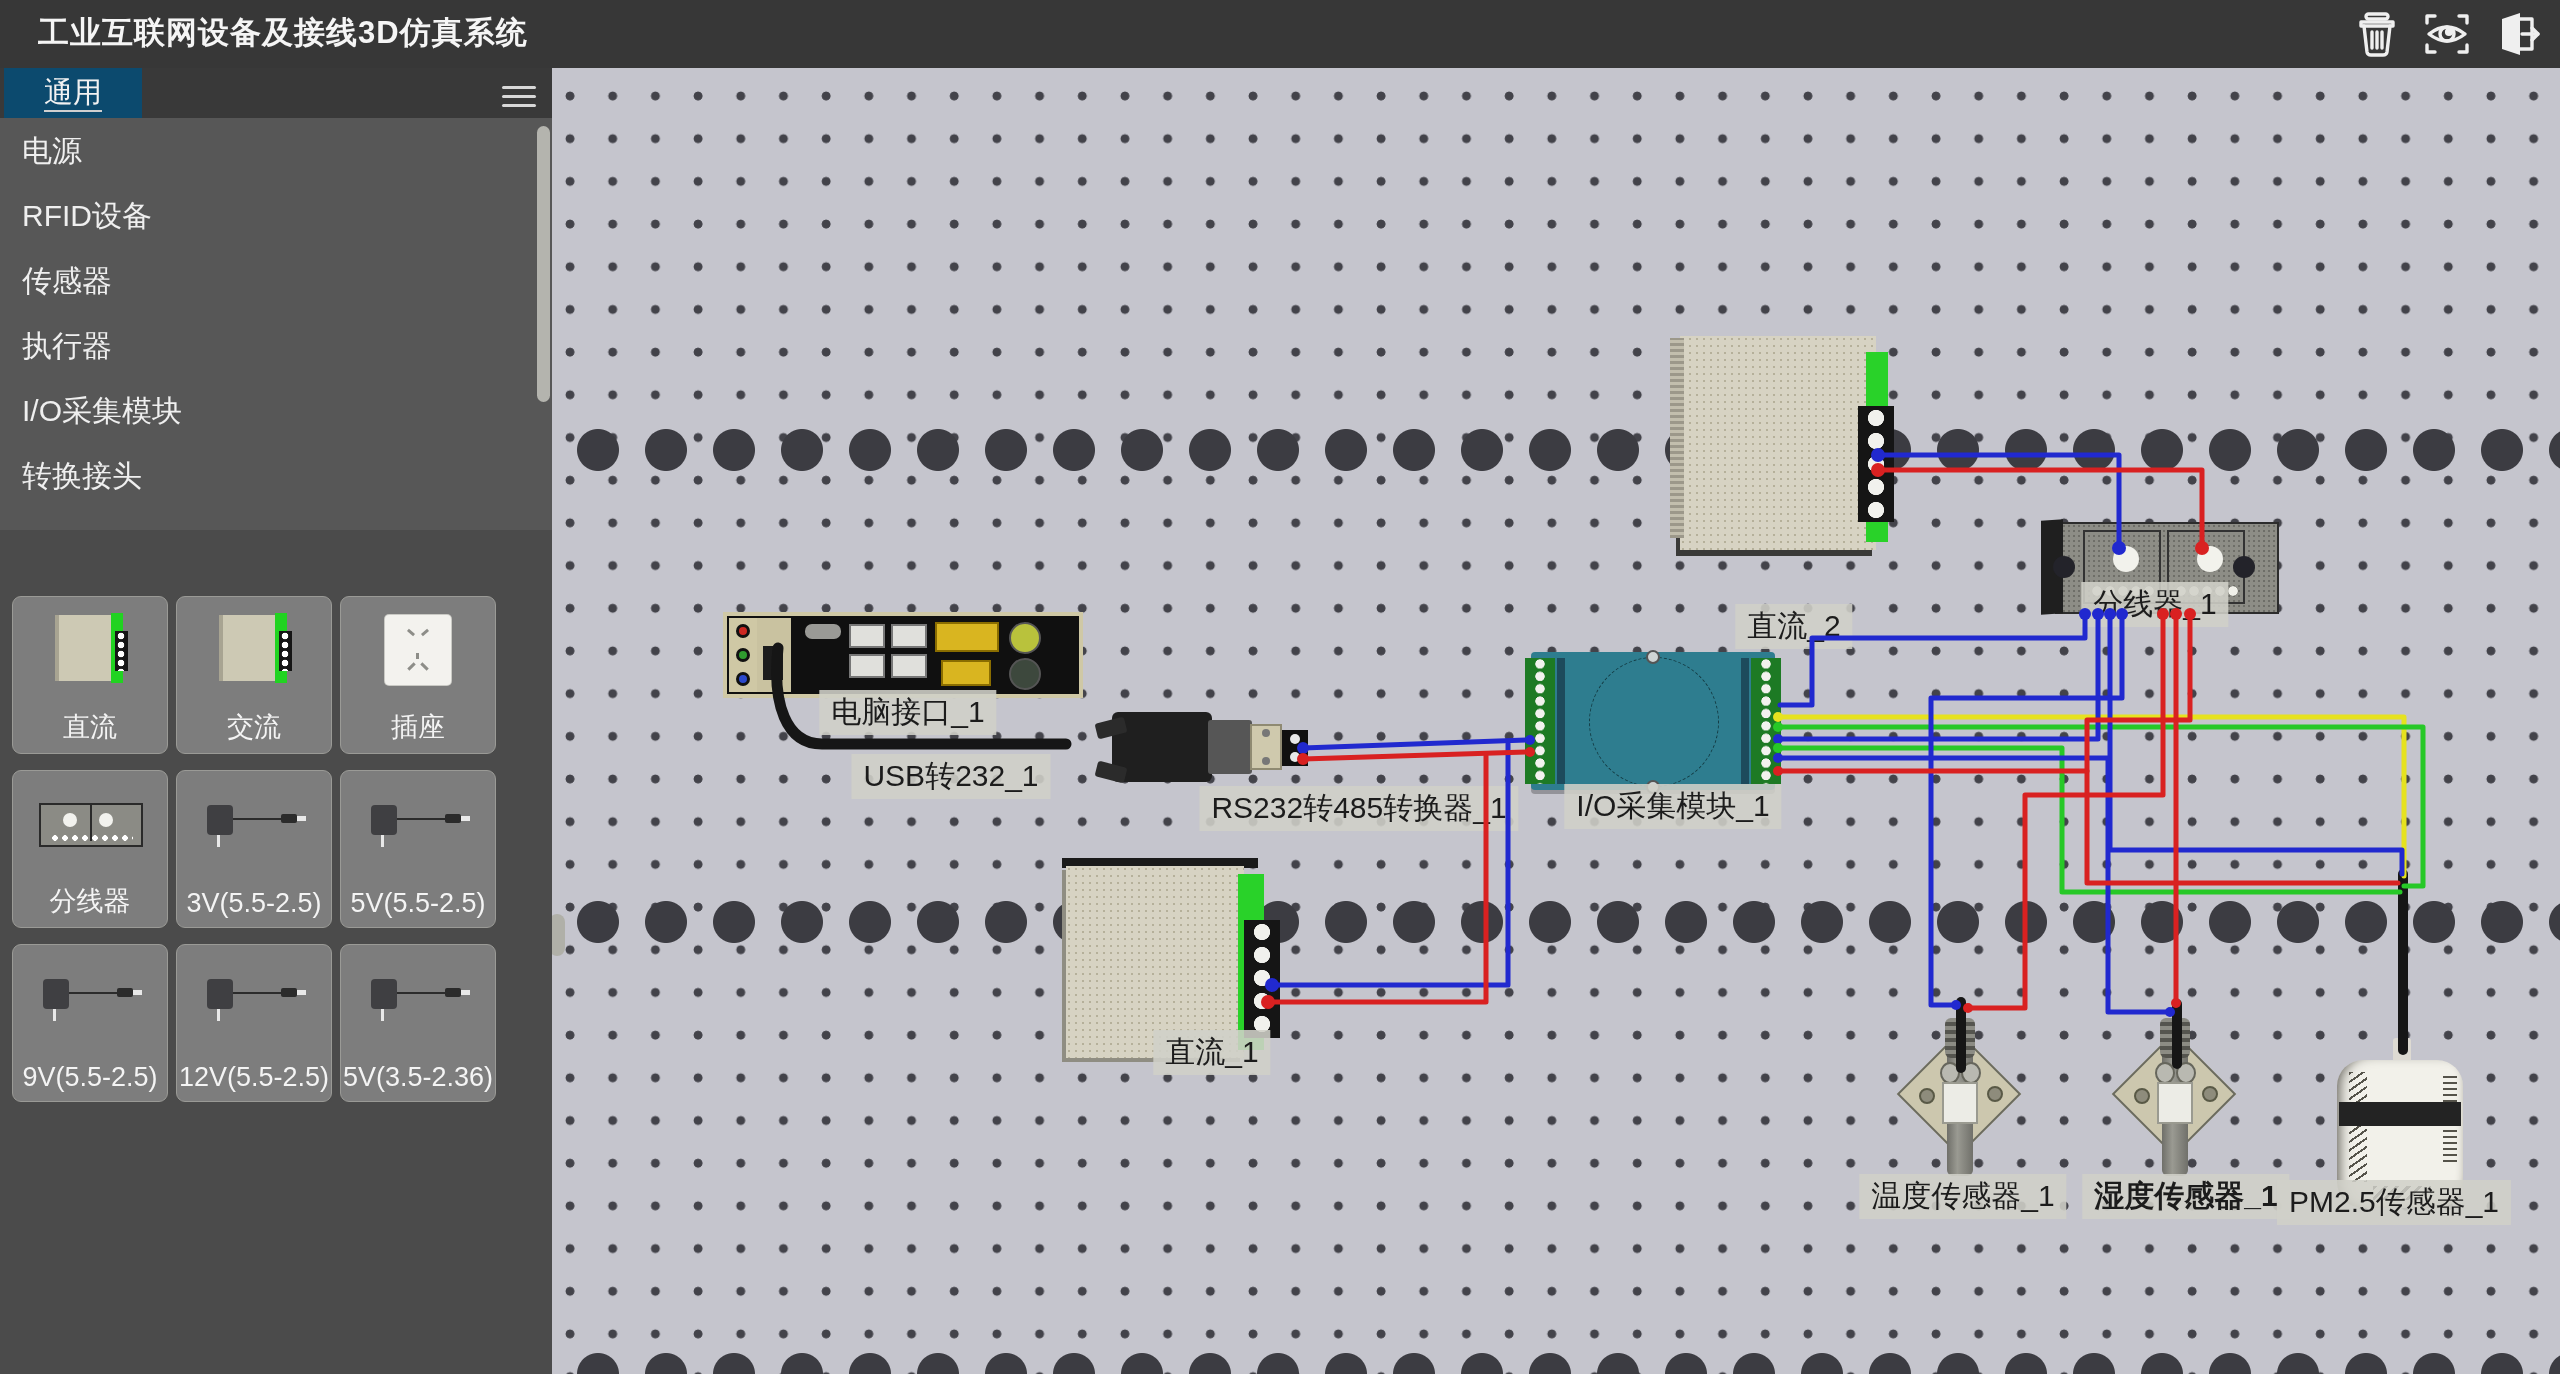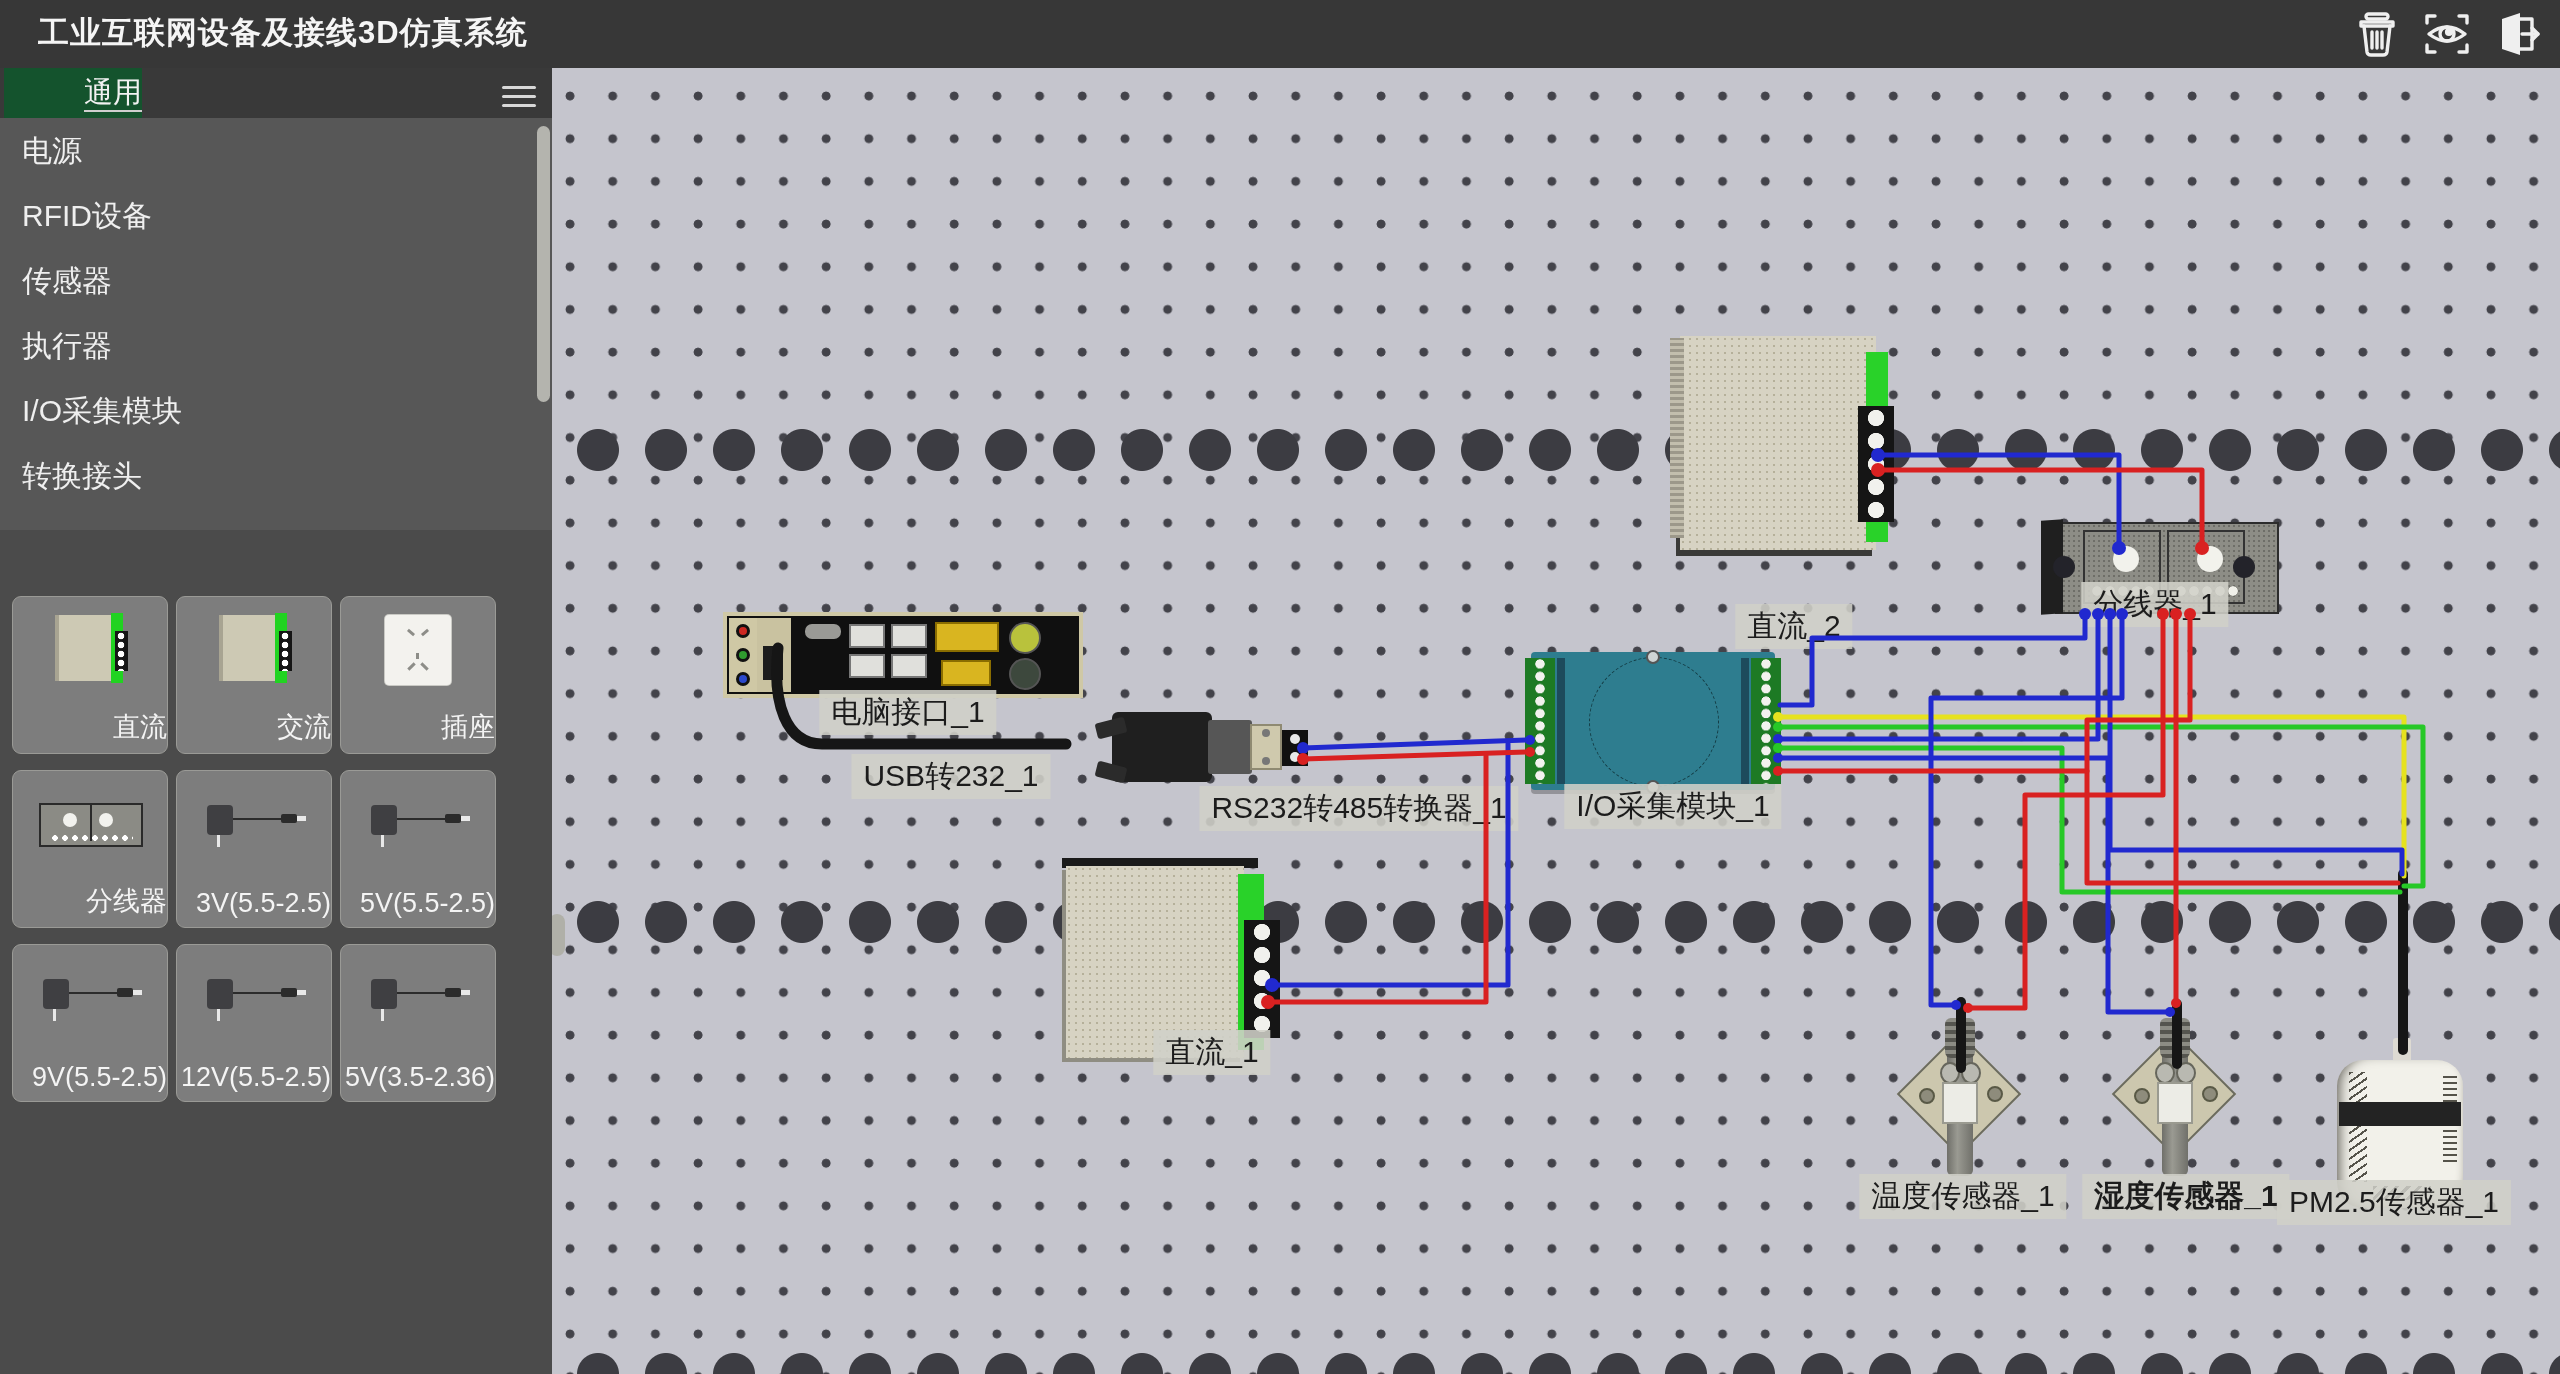--- a/index.html
+++ b/index.html
@@ -9,32 +9,32 @@
   
   #header{position:absolute;left:0;top:0;width:2560px;height:68px;background:#373737;z-index:20;}
   #title{position:absolute;left:38px;top:0;line-height:66px;font-size:31px;font-weight:bold;color:#f5f5f5;letter-spacing:1px;}
   #header-icons{position:absolute;right:16px;top:8px;display:flex;gap:16px;}
   .hicon{width:54px;height:52px;display:flex;align-items:center;justify-content:center;cursor:pointer;}
   .hicon svg{stroke:#efefef;fill:none;stroke-width:3.4;stroke-linecap:round;stroke-linejoin:round;}
 
   
   #sidebar{position:absolute;left:0;top:68px;width:552px;height:1306px;background:#4c4c4c;z-index:15;}
   #tabstrip{position:absolute;left:0;top:0;width:552px;height:50px;background:#393939;}
-  #tab-general{position:absolute;left:4px;top:0;width:138px;height:50px;background:#14532d;color:#f2f2f2;
-    font-size:29px;text-align:right;line-height:48px;cursor:pointer;}
+  #tab-general{position:absolute;left:4px;top:0;width:138px;height:50px;background:#0c4a6e;color:#f2f2f2;
+    font-size:29px;text-align:center;line-height:48px;cursor:pointer;}
   #tab-general span{border-bottom:2px solid #cfcfcf;padding-bottom:2px;}
   #hamburger{position:absolute;right:16px;top:12px;width:34px;height:26px;cursor:pointer;}
   #hamburger div{height:3px;background:#d8d8d8;margin:6px 0;border-radius:2px;}
   #menu{position:absolute;left:0;top:50px;width:552px;height:412px;background:#575757;}
   .menu-item{height:65px;line-height:65px;padding-left:22px;font-size:30px;color:#efefef;cursor:pointer;}
   #menu-scroll{position:absolute;right:2px;top:8px;width:13px;height:276px;background:#b4b4ae;border-radius:7px;}
   #palette{position:absolute;left:0;top:462px;width:552px;height:844px;background:#4b4b4b;}
   .card{position:absolute;width:156px;height:158px;background:#7d7d7d;border:1px solid #9a9a96;border-radius:9px;
     cursor:pointer;box-sizing:border-box;}
-  .card-label{position:absolute;left:0;right:0;bottom:8px;text-align:right;font-size:27px;color:#f4f4f4;}
+  .card-label{position:absolute;left:0;right:0;bottom:8px;text-align:center;font-size:27px;color:#f4f4f4;}
   .thumb{position:absolute;left:0;top:6px;width:154px;height:100px;}
   
   .t-psu .box{position:absolute;left:42px;top:12px;width:56px;height:66px;background:#cdc9b4;border-left:4px solid #a8a492;}
   .t-psu .green{position:absolute;left:98px;top:10px;width:12px;height:70px;background:#21d321;}
   .t-psu .term{position:absolute;left:102px;top:28px;width:13px;height:40px;background:#161616;
     background-image:radial-gradient(circle 3px at 6px 5px,#fff 3px,transparent 3.6px);background-size:13px 9px;}
   
   .t-socket .plate{position:absolute;left:44px;top:12px;width:66px;height:70px;background:#f3f2ee;border-radius:4px;box-shadow:0 0 0 1px #c9c9c4;}
   .t-socket i{position:absolute;background:#8d8d88;}
   .t-socket .s1{left:22px;top:16px;width:8px;height:3px;transform:rotate(40deg);}

